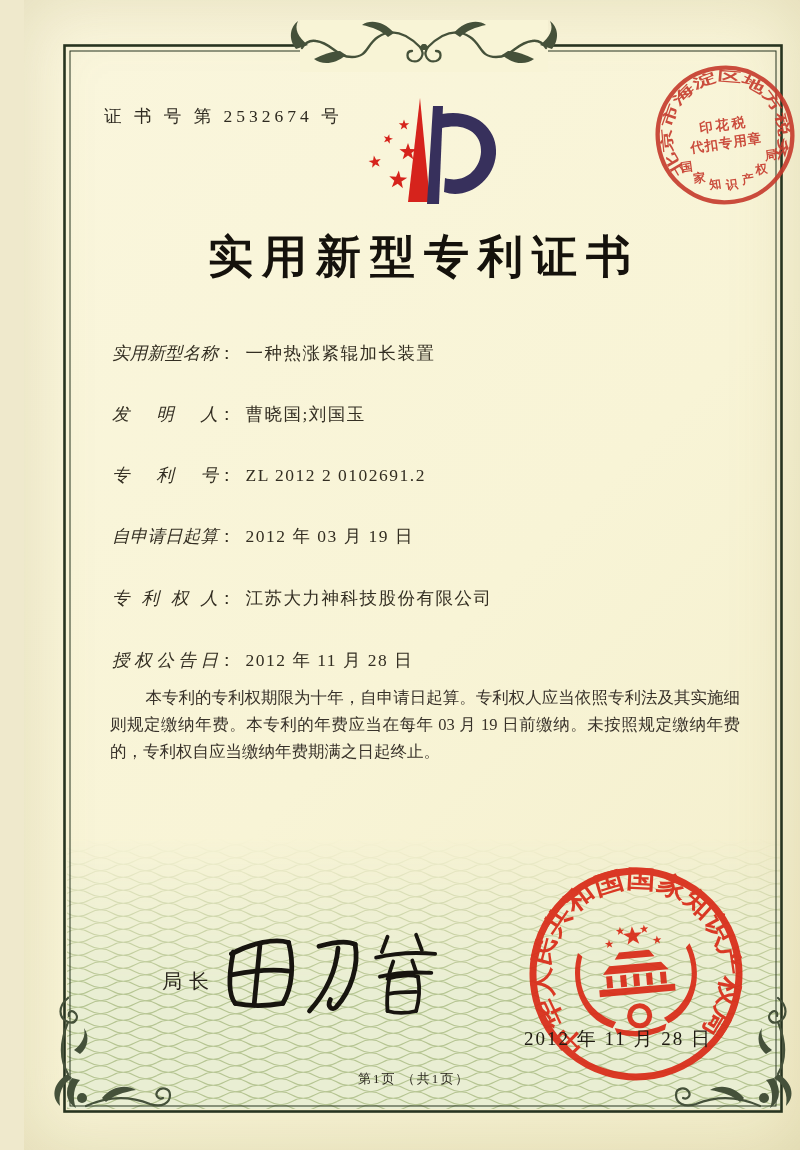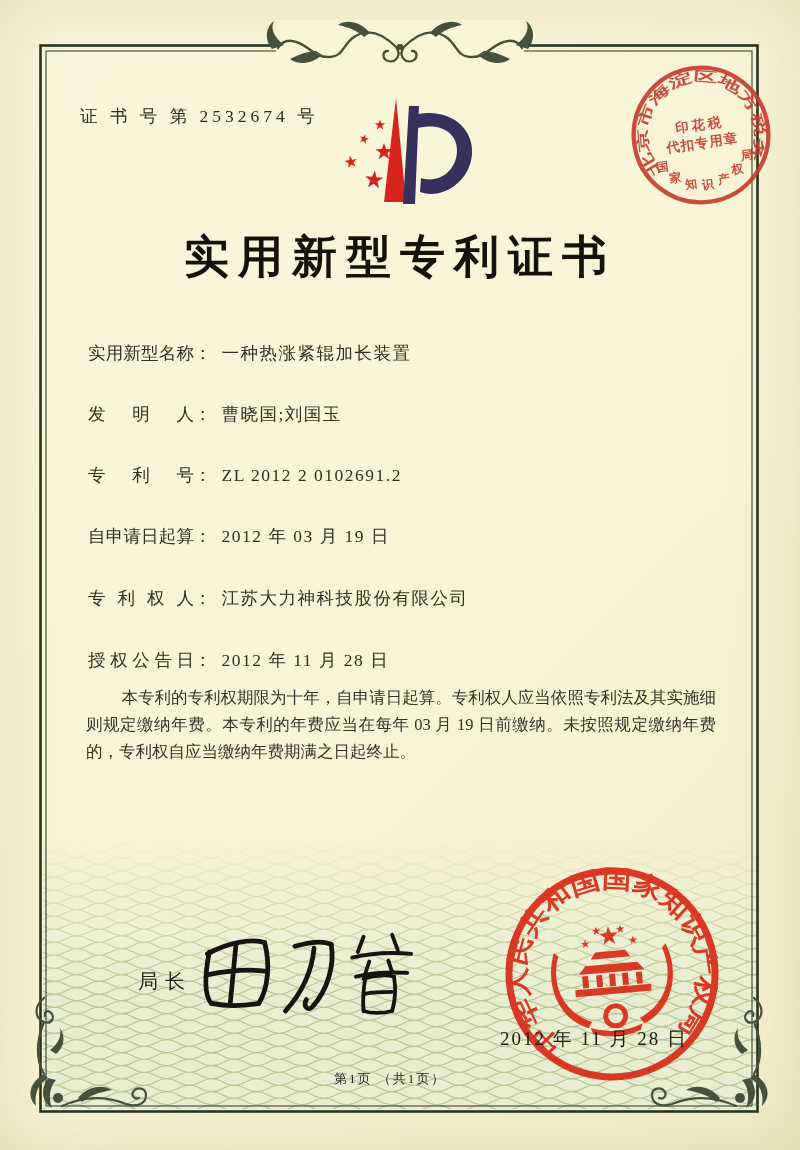--- a/index.html
+++ b/index.html
@@ -6,20 +6,21 @@
   body{
     width:800px;height:1150px;
     background:#efe9cc;
     font-family:"Liberation Serif","DejaVu Serif",serif;
     position:relative;overflow:hidden;
   }
   .page{
     position:absolute;inset:0;
     background:linear-gradient(135deg,#faf6dd 0%,#f8f4d6 55%,#f3eecb 100%);
     box-shadow:inset 0 0 70px rgba(150,130,70,.22);
+    margin-left:24px;
   }
   
   .frame-svg{position:absolute;left:0;top:0;}
   
   .wave-zone{
     position:absolute;left:43px;top:838px;width:713px;height:271px;
     -webkit-mask-image:linear-gradient(to bottom,transparent 0,rgba(0,0,0,.55) 70px,#000 150px);
     mask-image:linear-gradient(to bottom,transparent 0,rgba(0,0,0,.55) 70px,#000 150px);
   }
   .cert-number{
@@ -30,20 +31,21 @@
   .title{
     position:absolute;left:0;top:227px;width:800px;text-align:center;
     font-size:45px;font-weight:700;letter-spacing:9px;color:#15120c;white-space:nowrap;font-family:Liberation Mono, monospace;
   }
   .fields{position:absolute;left:88px;top:0;width:640px;}
   .field-row{position:absolute;left:0;white-space:nowrap;font-size:17.5px;color:#332e22;}
   .f-label{
     display:inline-block;width:106px;
     text-align:justify;text-align-last:justify;-moz-text-align-last:justify;
     vertical-align:bottom;
+    font-style:italic;
   }
   .f-colon{display:inline-block;margin:0 2px 0 0;}
   .f-value{display:inline-block;margin-left:8px;letter-spacing:1.5px;text-align:center;}
   .paragraphs{
     position:absolute;left:86px;top:684px;width:630px;
     font-size:16.5px;line-height:27px;color:#38322a;text-align:justify;
   }
   .paragraphs p{margin:0;text-indent:2.15em;}
   .sig-role{
     position:absolute;left:138px;top:968px;

